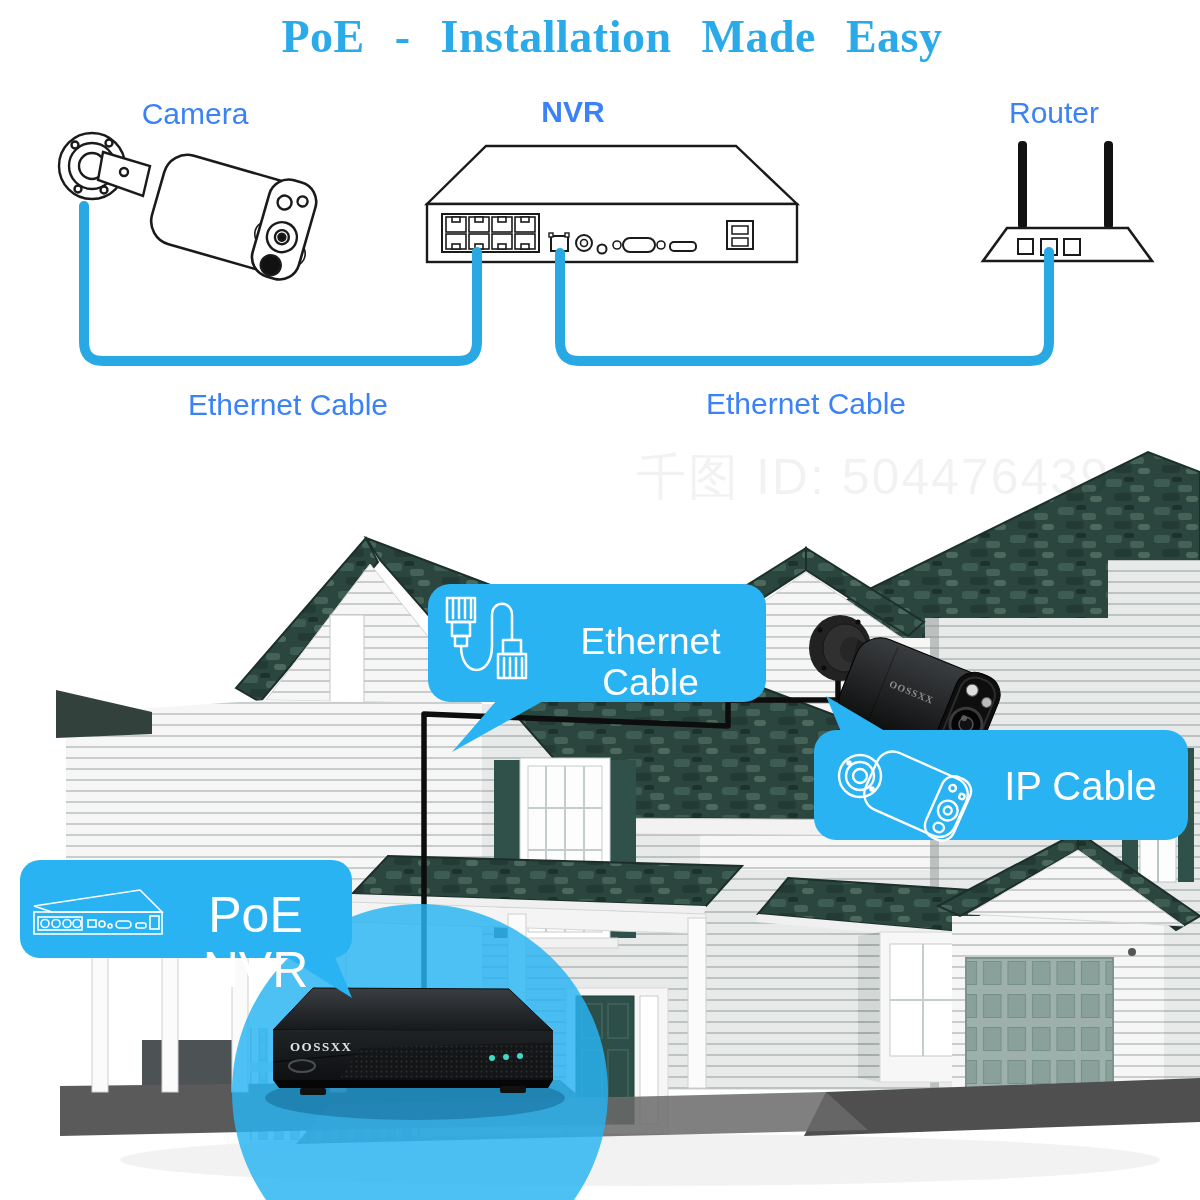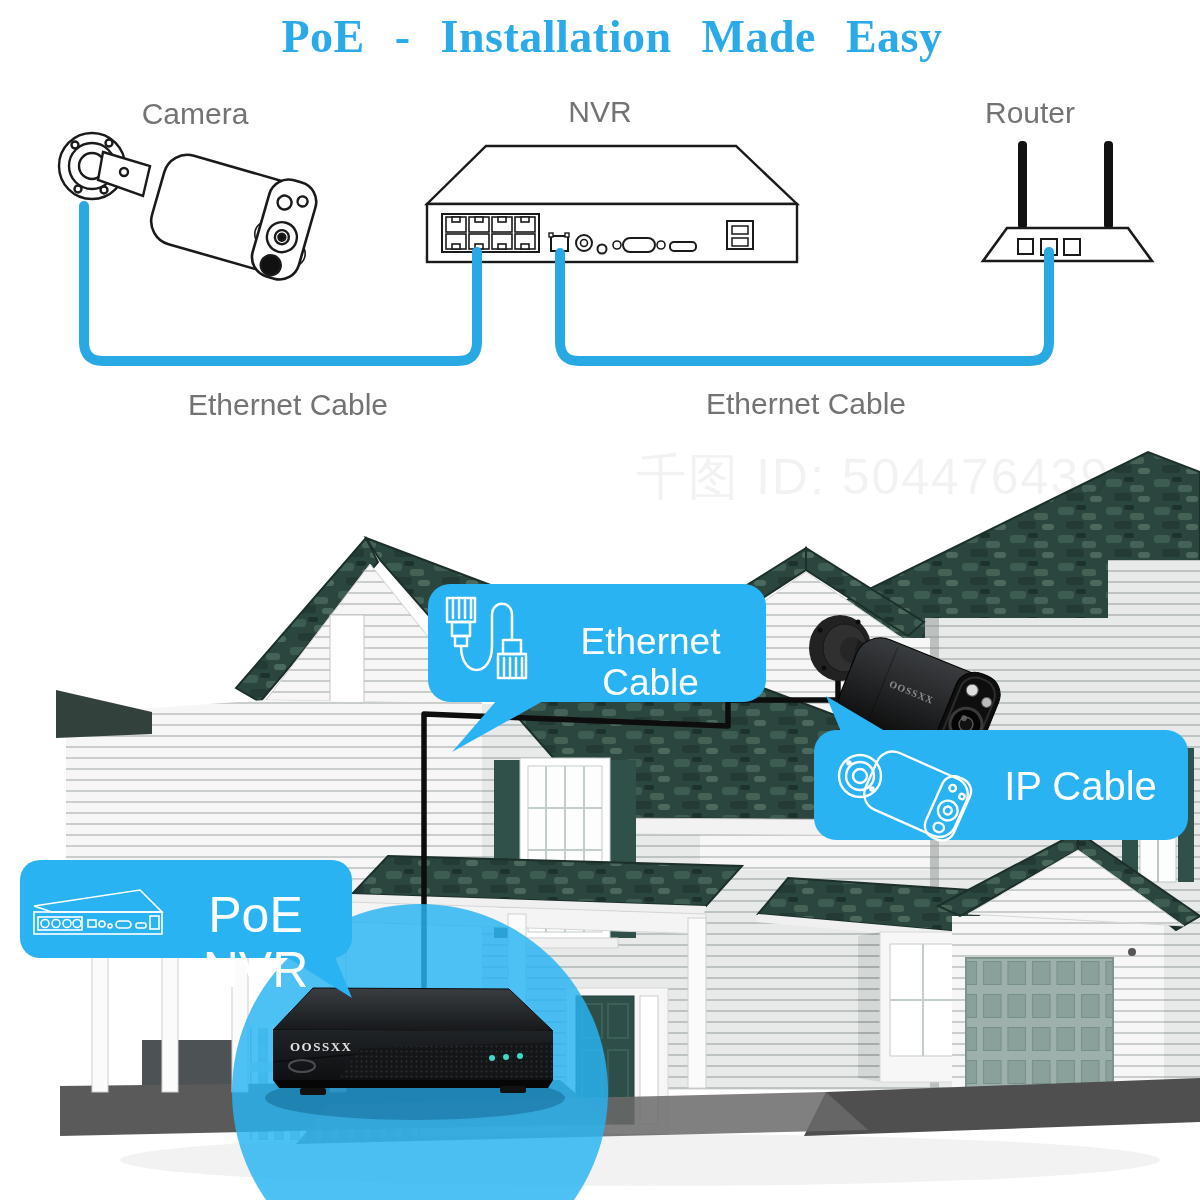--- a/index.html
+++ b/index.html
@@ -1,18 +1,18 @@
 <!DOCTYPE html>
 <html style="--accent-blue: #29B3F2; --cable-blue: #29A9E3; --title-blue: #2BAAE9; --roof-teal: #2B463F; --led-teal: #3FD9C8;"><head>
 <meta charset="utf-8">
 <style>
   html,body{margin:0;padding:0;background:#fff;}
   #canvas{position:relative;width:1200px;height:1200px;background:#fff;overflow:hidden;
           font-family:"Liberation Sans",sans-serif;}
-  .lbl{position:absolute;color:#737373;text-align:center;line-height:1.1;}
+  .lbl{position:absolute;color:#3b82f6;text-align:center;line-height:1.1;}
   #title{top:12px;left:12px;width:1200px;font-family:"Liberation Serif",serif;font-weight:bold;
          font-size:46px;color:var(--title-blue,#2BAAE9);word-spacing:18px;letter-spacing:.5px;}
   .devlbl{font-size:30px;}
   .cablelbl{font-size:30px;}
   .callout-txt{color:#fff;}
   #wm{position:absolute;top:444px;left:636px;font-size:50px;letter-spacing:2px;
       color:rgba(0,0,0,0.05);white-space:nowrap;text-align:center;}
   svg{position:absolute;top:0;left:0;}
 </style>
 </head>
@@ -354,22 +354,22 @@
   </g>
 
   <path d="M84,206 L84,342 Q84,361 103,361 L458,361 Q477,361 477,342 L477,252" fill="none" style="stroke:var(--cable-blue,#29A9E3)" stroke-width="10" stroke-linecap="round"></path>
   <path d="M560,253 L560,342 Q560,361 579,361 L1030,361 Q1049,361 1049,342 L1049,252" fill="none" style="stroke:var(--cable-blue,#29A9E3)" stroke-width="10" stroke-linecap="round"></path>
 </svg>
 
   <div id="title" class="lbl">PoE - Installation Made Easy</div>
   <div id="wm">千图 ID: 504476439</div>
 
   <div class="lbl devlbl" style="top:97px;left:95px;width:200px;">Camera</div>
-  <div class="lbl devlbl" style="top:95px;left:520px;width:160px;">NVR</div>
-  <div class="lbl devlbl" style="top:96px;left:930px;width:200px;">Router</div>
+  <div class="lbl devlbl" style="top:95px;left:493px;width:160px;font-weight:bold;">NVR</div>
+  <div class="lbl devlbl" style="top:96px;left:954px;width:200px;">Router</div>
 
   <div class="lbl cablelbl" style="top:388px;left:158px;width:260px;">Ethernet Cable</div>
   <div class="lbl cablelbl" style="top:387px;left:676px;width:260px;">Ethernet Cable</div>
 
   <div class="lbl callout-txt" style="top:622px;left:528px;width:245px;font-size:37px;">Ethernet Cable</div>
   <div class="lbl callout-txt" style="top:764px;left:978px;width:205px;font-size:40px;">IP Cable</div>
   <div class="lbl callout-txt" style="top:888px;left:168px;width:175px;font-size:50px;">PoE NVR</div>
 
 </div>
 

